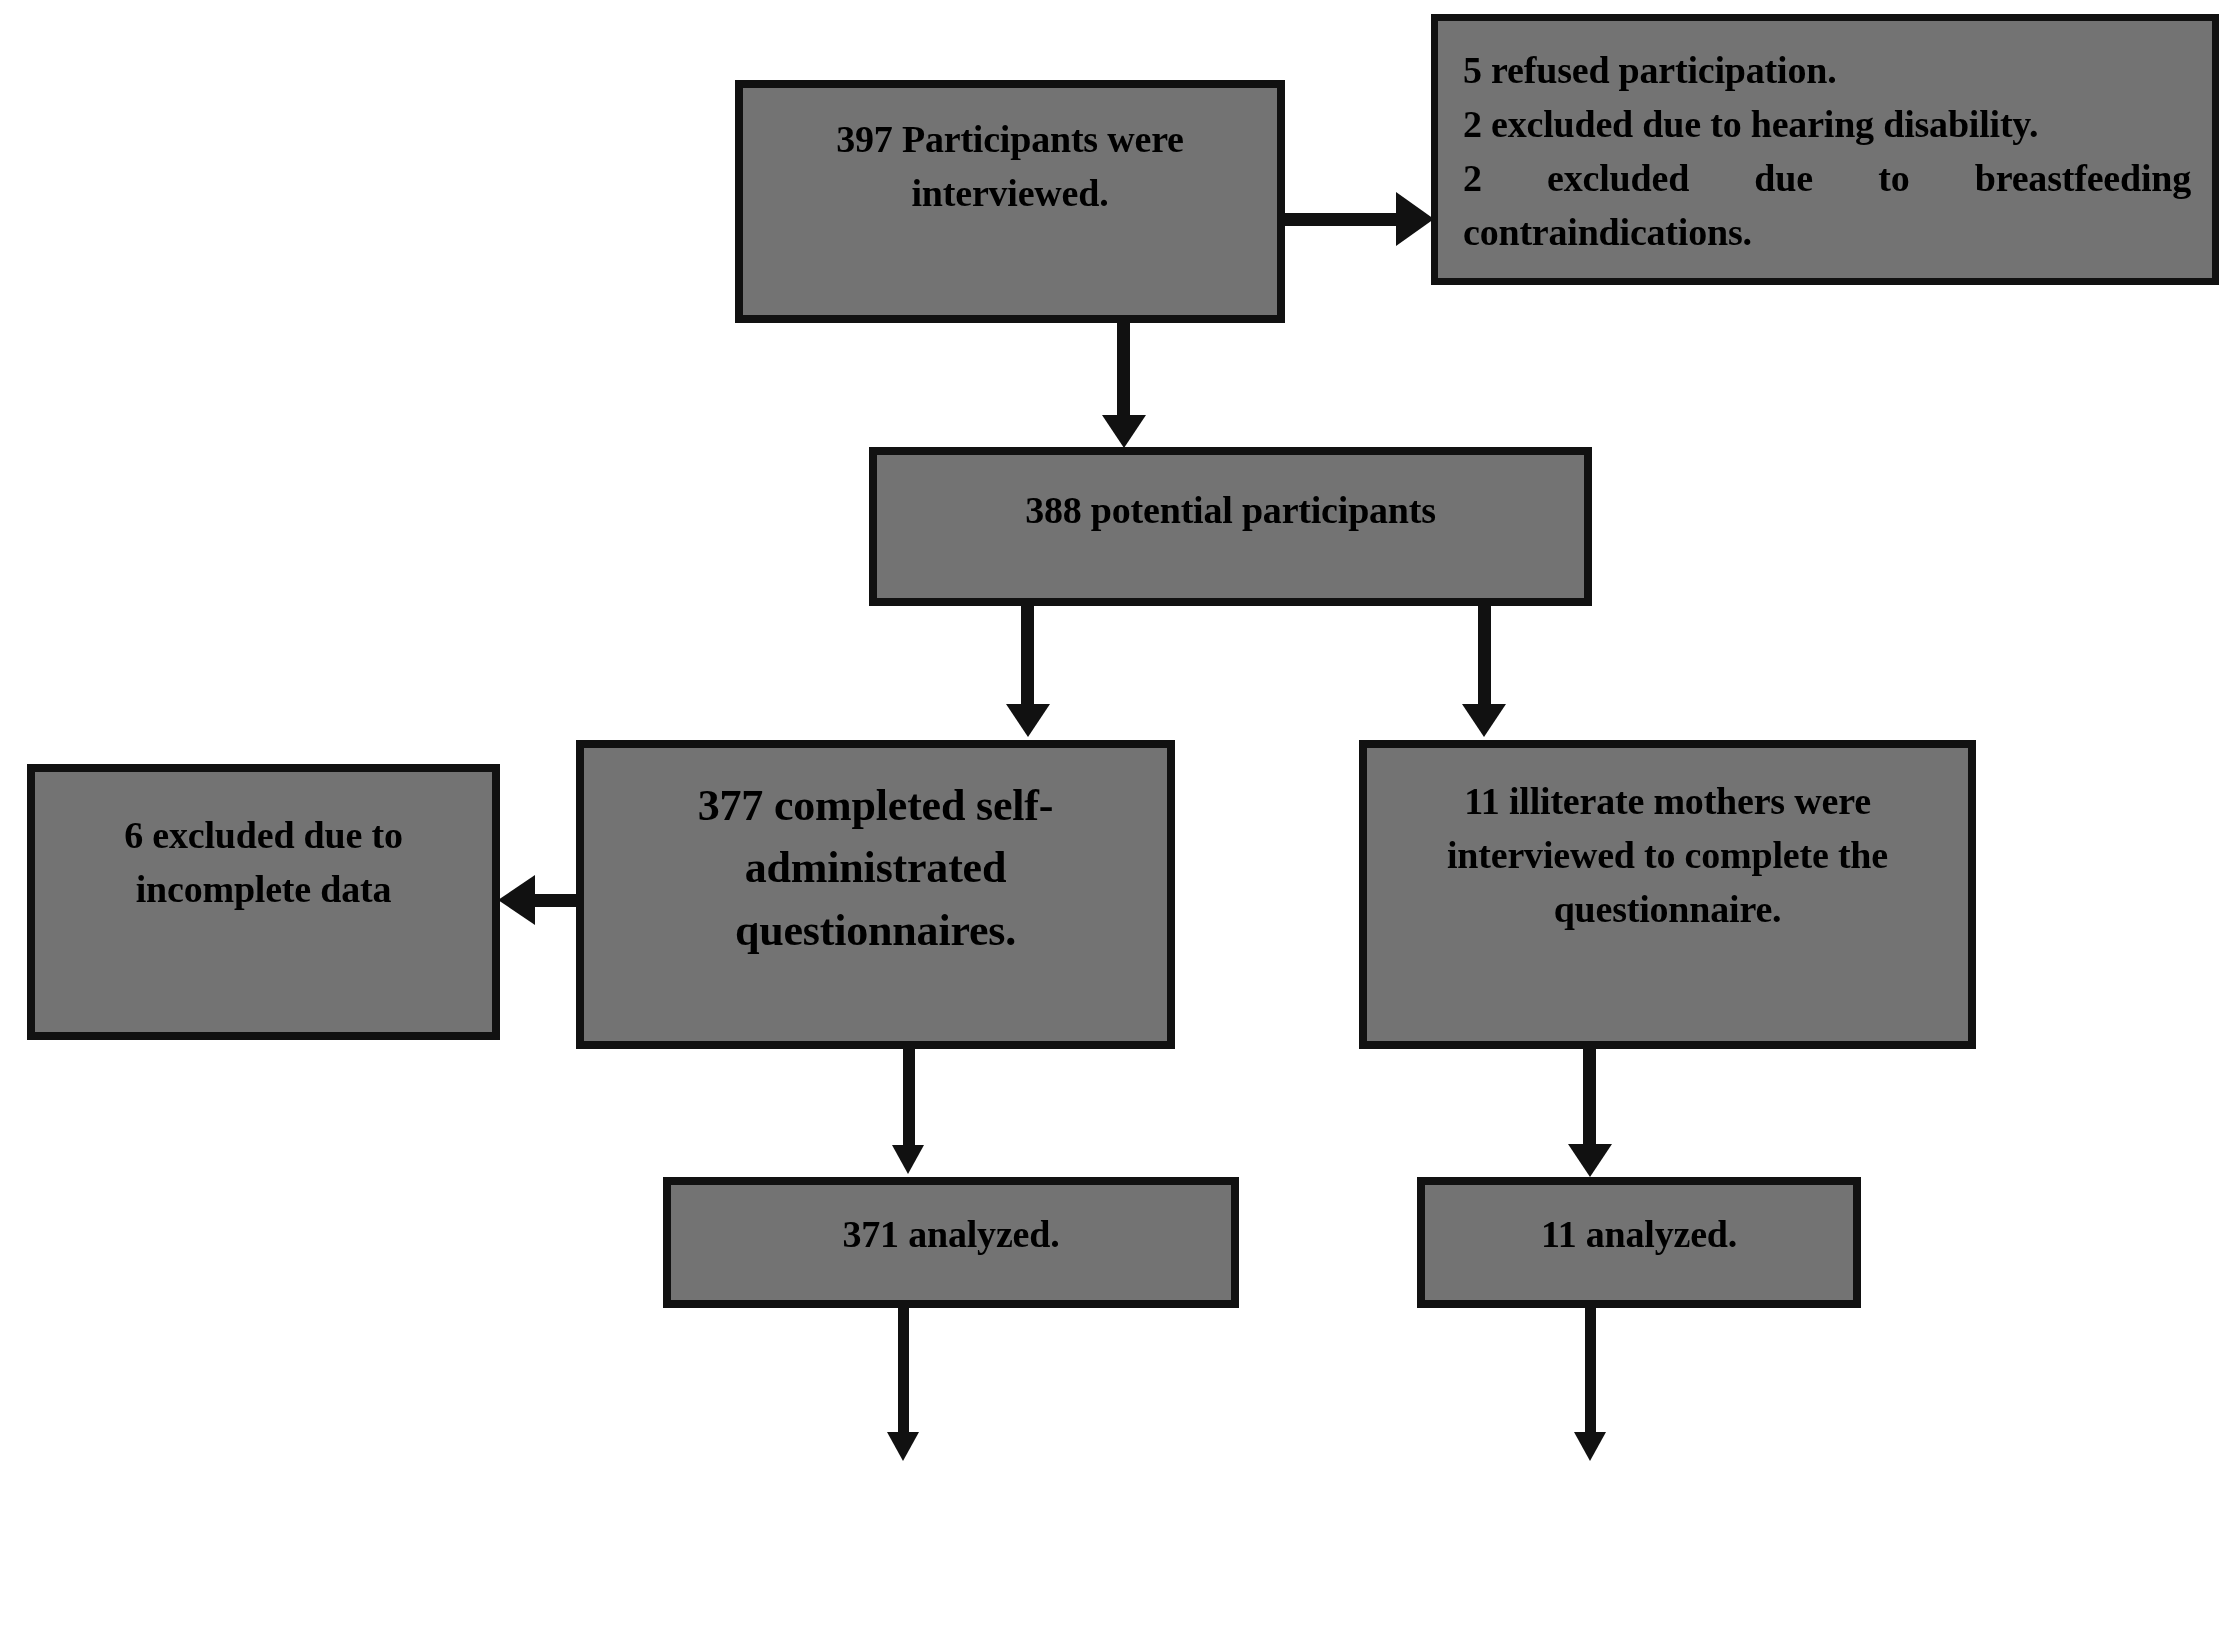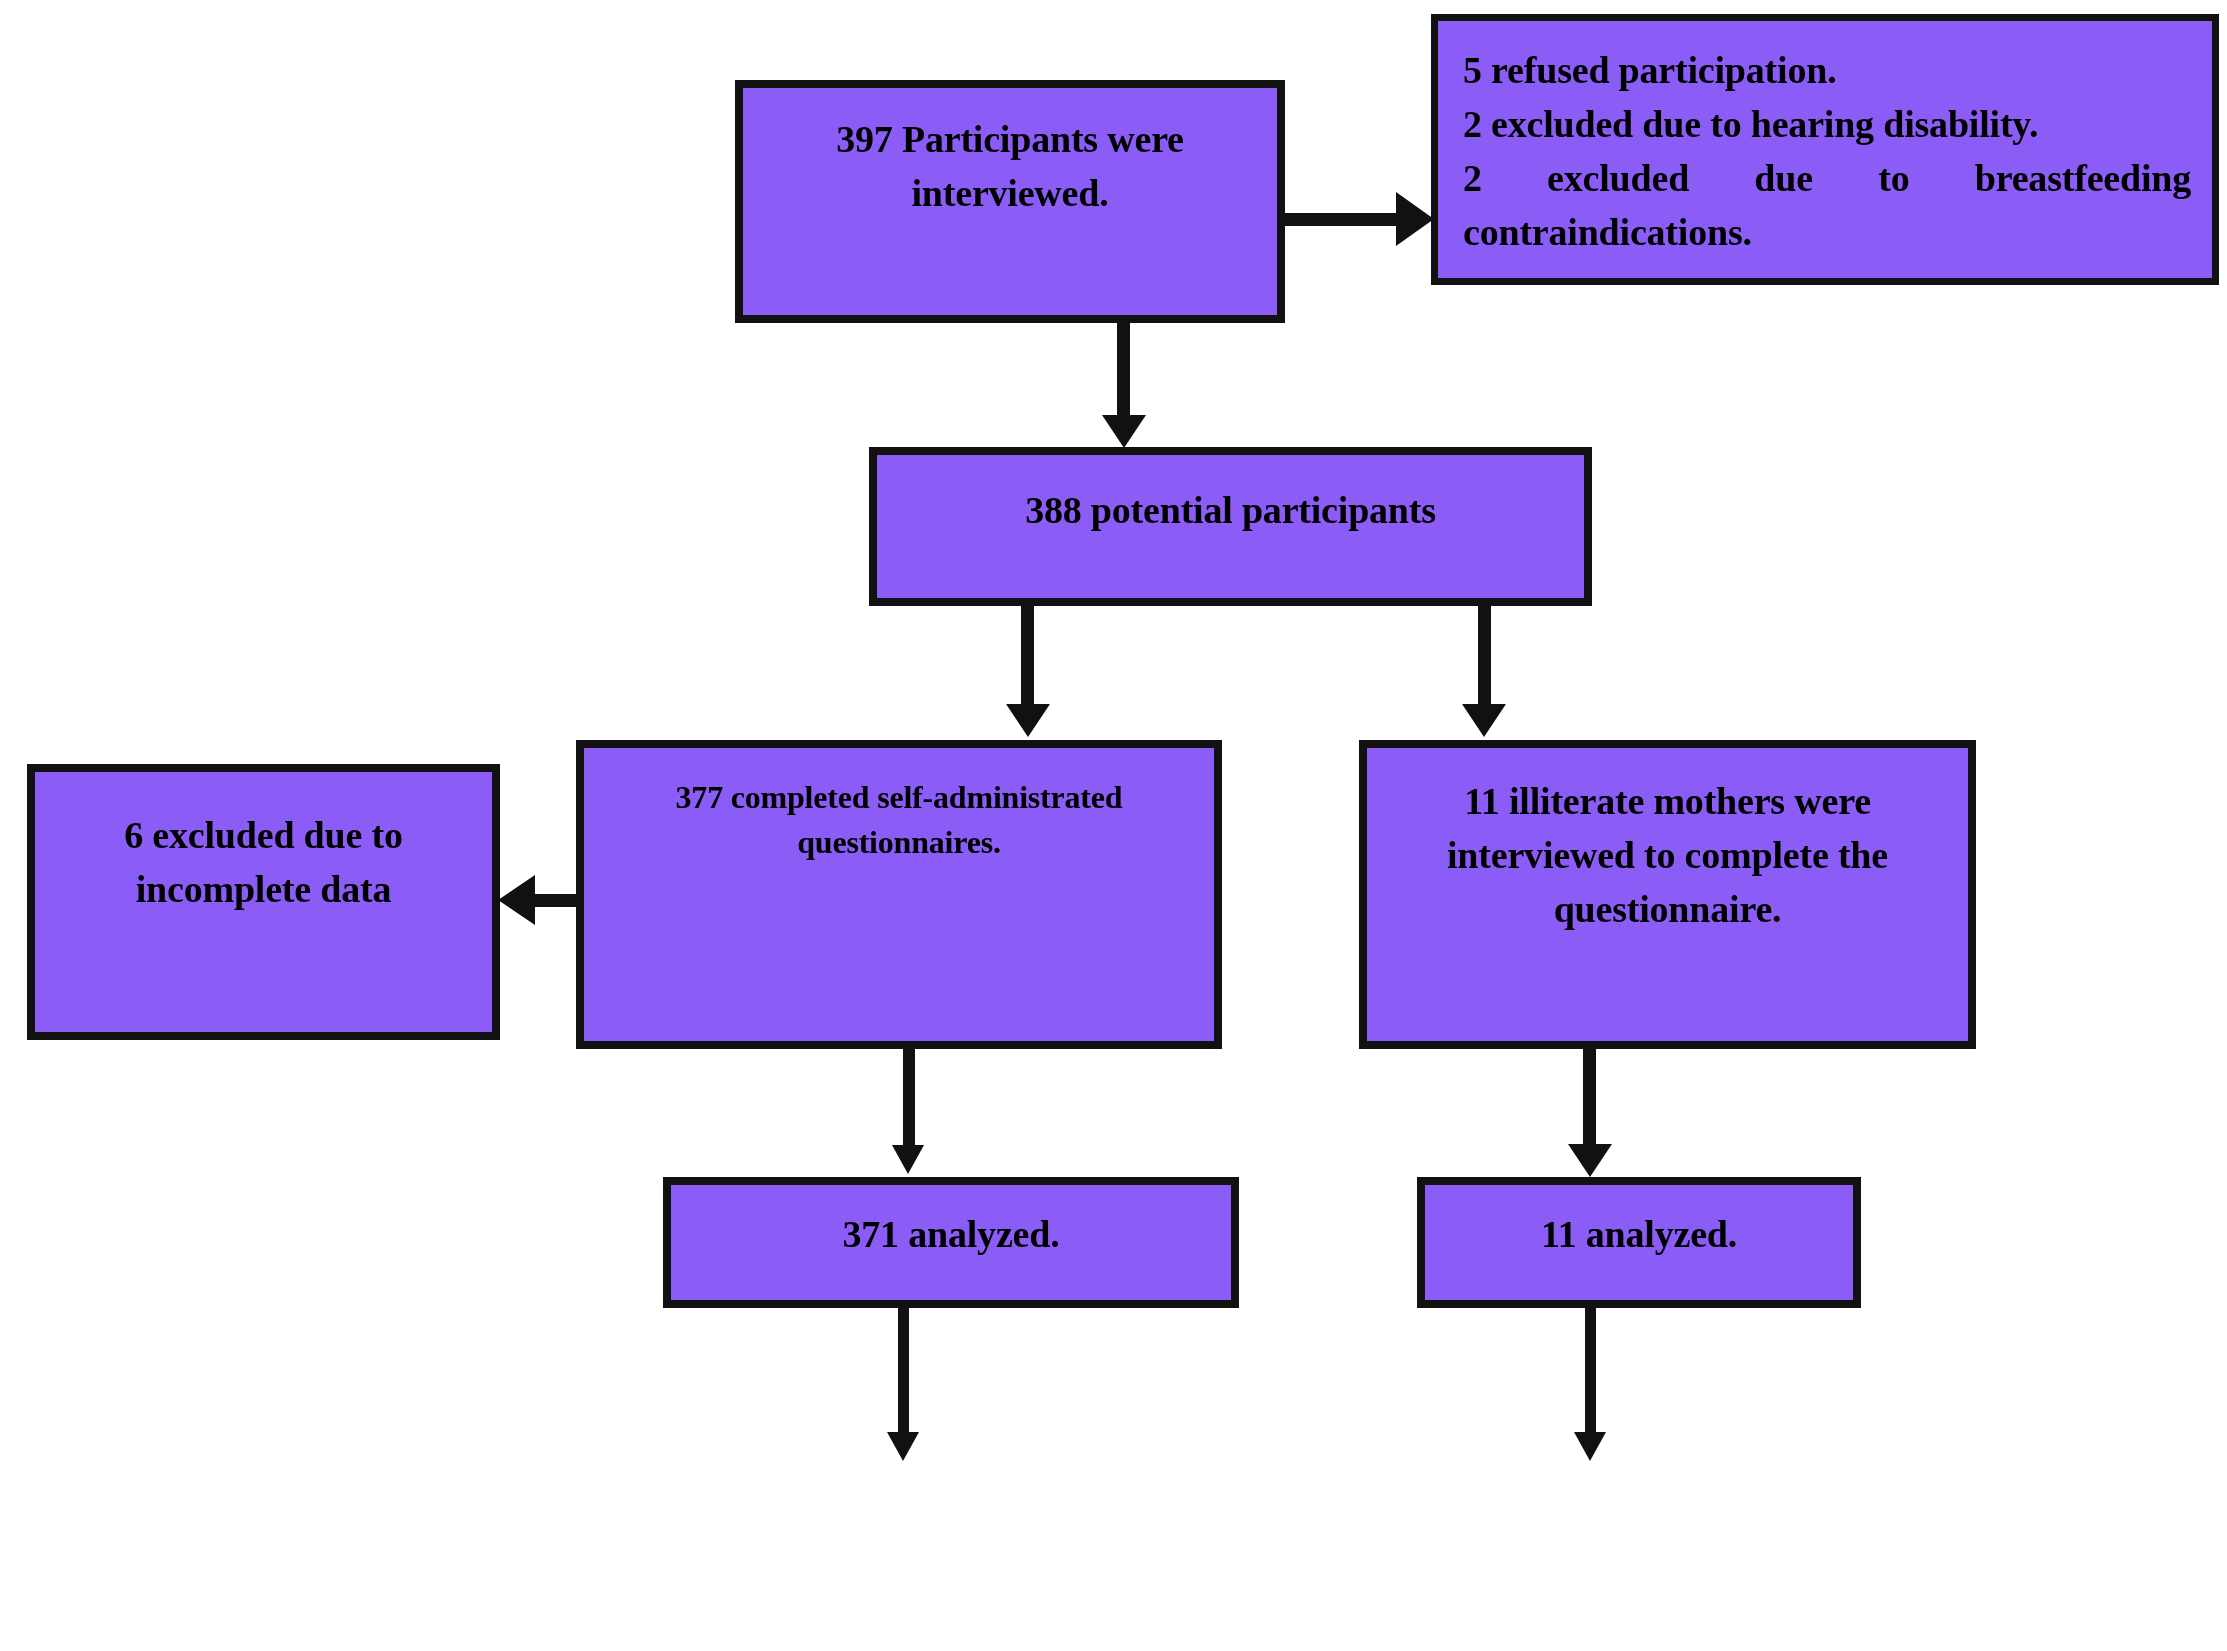--- a/index.html
+++ b/index.html
@@ -11,42 +11,42 @@
     position: relative;
     width: 2228px;
     height: 1651px;
     background: #ffffff;
     overflow: hidden;
     font-family: "Liberation Serif", "DejaVu Serif", serif;
   }
   .node {
     position: absolute;
     box-sizing: border-box;
-    background: #8b5cf6;
+    background: #737373;
     border: 8.6px solid #111111;
     color: #000000;
     font-weight: bold;
     line-height: 1.42;
     letter-spacing: -0.2px;
     display: block;
   }
   .node .txt {
     display: block;
     width: 100%;
     box-sizing: border-box;
   }
   .ctr .txt { text-align: center; }
   .just .txt { text-align: justify; text-justify: inter-word; }
 
   
   #n-interviewed   { left: 735px;  top: 80px;   width: 550px;  height: 243px; font-size: 38px; padding: 25px 38px 0 38px; }
   #n-exclusions    { left: 1431px; top: 14.4px;   width: 788px;  height: 271px; font-size: 38px; padding: 23px 21px 0 25px; border-width: 7.7px; }
   #n-potential     { left: 869px;  top: 447px;  width: 723px;  height: 159px; font-size: 38px; padding: 29px 29px 0 29px; }
   #n-excluded-data { left: 27px;   top: 764px;  width: 473px;  height: 276px; font-size: 38px; padding: 37px 44px 0 44px; }
-  #n-completed     { left: 576px;  top: 740px;  width: 646px;  height: 309px; font-size: 32px; padding: 27px 42px 0 42px; }
+  #n-completed     { left: 576px;  top: 740px;  width: 599px;  height: 309px; font-size: 44px; padding: 27px 42px 0 42px; }
   #n-illiterate    { left: 1359px; top: 740px;  width: 617px;  height: 309px; font-size: 38px; padding: 27px 33px 0 33px; }
   #n-analyzed-371  { left: 663px;  top: 1177px; width: 576px;  height: 131px; font-size: 38px; padding: 23px 19px 0 19px; }
   #n-analyzed-11   { left: 1417px; top: 1177px; width: 444px;  height: 131px; font-size: 38px; padding: 23px 19px 0 19px; font-family: Liberation Serif, serif; }
   #n-total         { left: 603px;  top: 1465px; width: 1251px; height: 160px; font-size: 40px; padding: 27px 23px 0 23px; }
 
   
   .conn { position: absolute; }
   .vline { background: #111111; }
   .hline { background: #111111; }
   .arrow-down {

